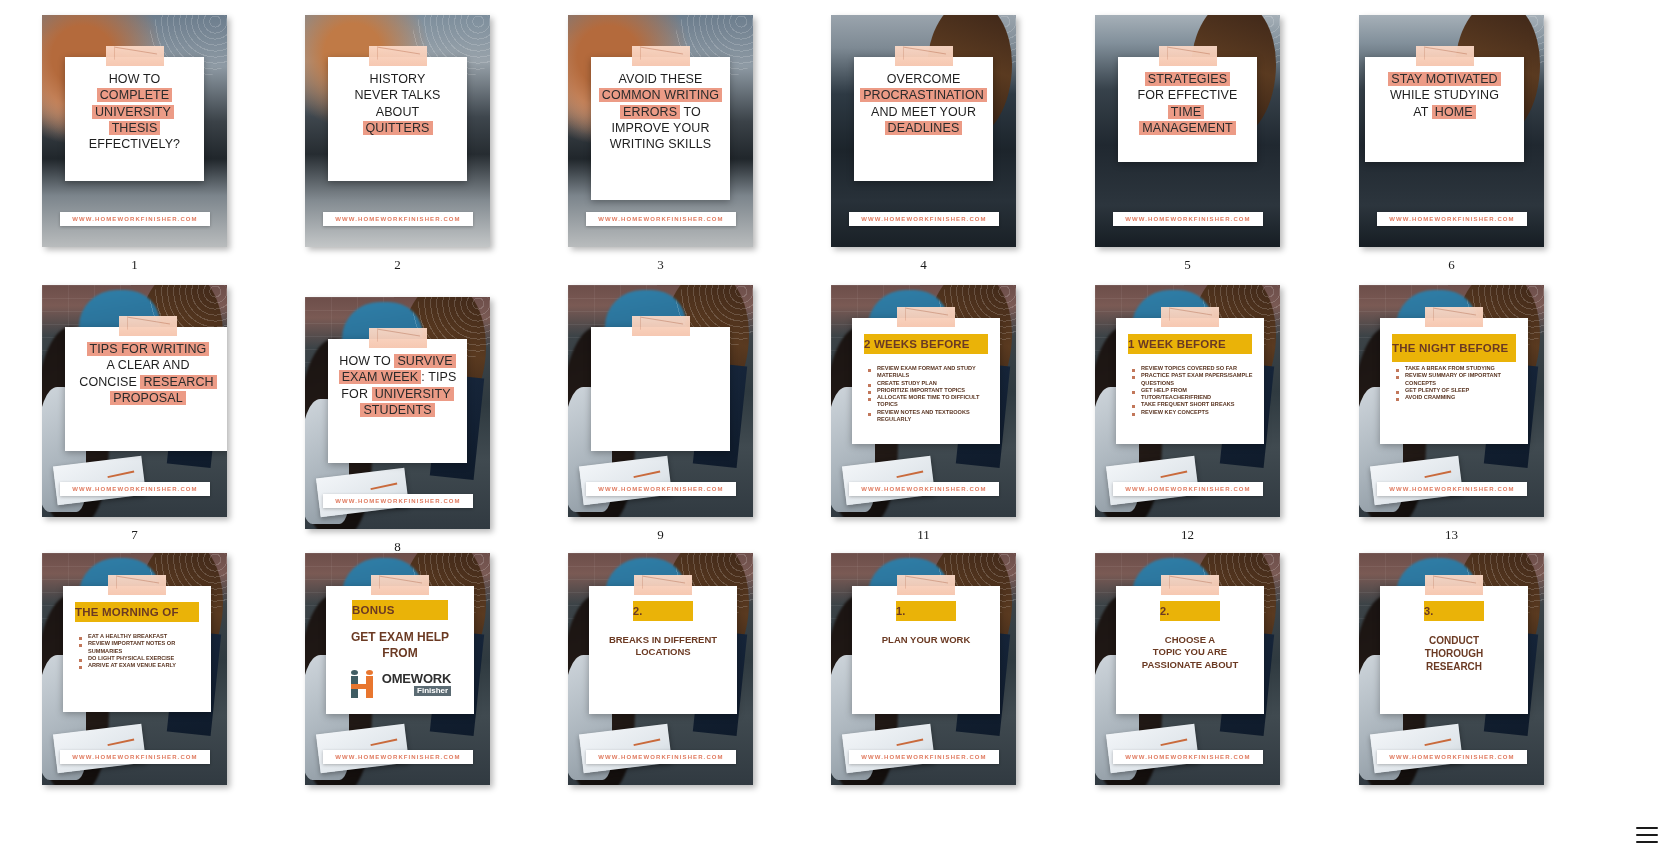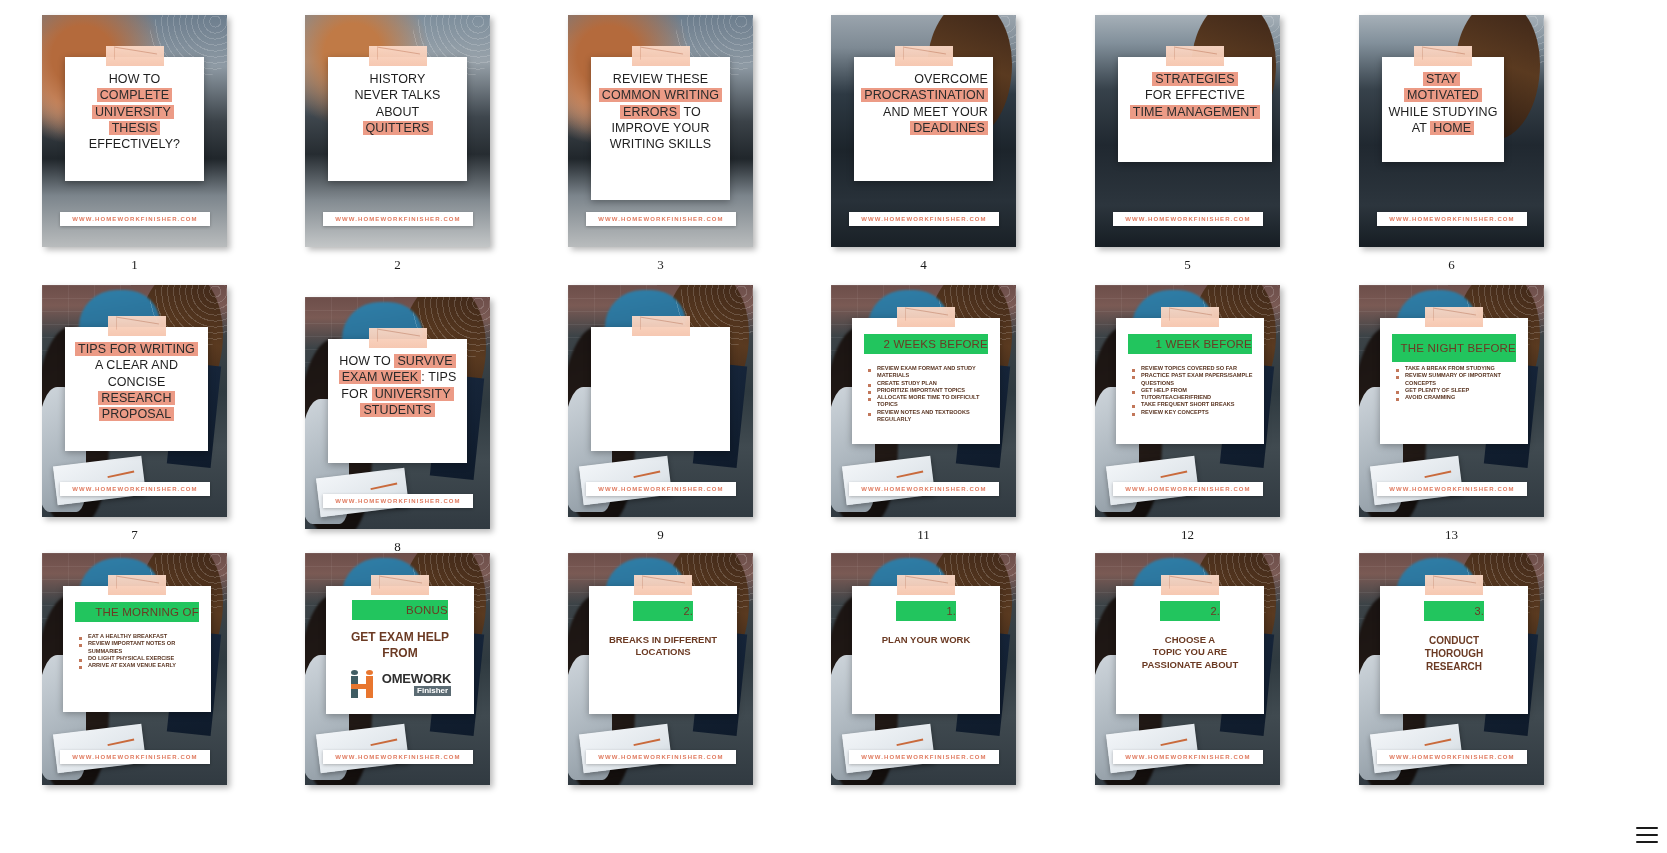--- a/index.html
+++ b/index.html
@@ -161,24 +161,24 @@
   .hl {
     background: #ec9b86;
     color: #2b2b2b;
     padding: 0 3px;
     box-decoration-break: clone;
     -webkit-box-decoration-break: clone;
   }
 
   
   .banner {
-    background: #22c55e;
+    background: #eab308;
     color: #6b3a23;
-    font-weight: 400;
-    text-align: right;
+    font-weight: 700;
+    text-align: left;
     letter-spacing: .2px;
   }
   .bullets {
     list-style: none;
     margin: 0;
     padding: 0;
     color: #5a3522;
     font-weight: 700;
   }
   .bullets li {
@@ -297,75 +297,75 @@
           <div class="caption" style="top: 242px;">2</div>
         </div>
         <div class="cell" style="left: 568px; top: 0px;">
           <div class="thumb">
             <div class="bg bg-desk">
               <div class="arcs"></div>
             </div>
             <div class="note" style="left: 23px; top: 42px; width: 139px; height: 143px;">
               <div class="tape"></div>
               <div class="headline" style="position: absolute; left: 5px; right: 5px; top: 14px; font-size: 12.5px;">
-                <div><span>REVIEW THESE</span></div>
+                <div><span>AVOID THESE</span></div>
                 <div><span class="hl">COMMON WRITING</span></div>
                 <div><span class="hl">ERRORS</span><span> TO</span></div>
                 <div><span>IMPROVE YOUR</span></div>
                 <div><span>WRITING SKILLS</span></div>
               </div>
             </div>
             <div class="sitebar" style="left: 18px; top: 197px; width: 150px; height: 14px; font-size: 6px;">WWW.HOMEWORKFINISHER.COM</div>
           </div>
           <div class="caption" style="top: 242px;">3</div>
         </div>
         <div class="cell" style="left: 831px; top: 0px;">
           <div class="thumb">
             <div class="bg bg-street">
               <div class="arcs"></div>
               <div class="hairB"></div>
             </div>
             <div class="note" style="left: 23px; top: 42px; width: 139px; height: 124px;">
               <div class="tape"></div>
-              <div class="headline" style="position: absolute; left: 5px; right: 5px; top: 14px; font-size: 12.5px; text-align: right;">
+              <div class="headline" style="position: absolute; left: 5px; right: 5px; top: 14px; font-size: 12.5px;">
                 <div><span>OVERCOME</span></div>
                 <div><span class="hl">PROCRASTINATION</span></div>
                 <div><span>AND MEET YOUR</span></div>
                 <div><span class="hl">DEADLINES</span></div>
               </div>
             </div>
             <div class="sitebar" style="left: 18px; top: 197px; width: 150px; height: 14px; font-size: 6px;">WWW.HOMEWORKFINISHER.COM</div>
           </div>
           <div class="caption" style="top: 242px;">4</div>
         </div>
         <div class="cell" style="left: 1095px; top: 0px;">
           <div class="thumb">
             <div class="bg bg-street2">
               <div class="arcs"></div>
               <div class="hairB"></div>
             </div>
-            <div class="note" style="left: 23px; top: 42px; width: 154px; height: 105px; padding-left: 7px;">
+            <div class="note" style="left: 23px; top: 42px; width: 139px; height: 105px; padding-left: 7px;">
               <div class="tape"></div>
               <div class="headline" style="position: absolute; left: 5px; right: 5px; top: 14px; font-size: 12.5px;">
                 <div><span class="hl">STRATEGIES</span></div>
                 <div><span>FOR EFFECTIVE</span></div>
                 <div><span class="hl">TIME MANAGEMENT</span></div>
               </div>
             </div>
             <div class="sitebar" style="left: 18px; top: 197px; width: 150px; height: 14px; font-size: 6px;">WWW.HOMEWORKFINISHER.COM</div>
           </div>
           <div class="caption" style="top: 242px;">5</div>
         </div>
         <div class="cell" style="left: 1359px; top: 0px;">
           <div class="thumb">
             <div class="bg bg-street2">
               <div class="arcs"></div>
               <div class="hairB"></div>
             </div>
-            <div class="note" style="left: 23px; top: 42px; width: 122px; height: 105px;">
+            <div class="note" style="left: 6px; top: 42px; width: 159px; height: 105px;">
               <div class="tape"></div>
               <div class="headline" style="position: absolute; left: 5px; right: 5px; top: 14px; font-size: 12.5px;">
                 <div><span class="hl">STAY MOTIVATED</span></div>
                 <div><span>WHILE STUDYING</span></div>
                 <div><span>AT </span><span class="hl">HOME</span></div>
               </div>
             </div>
             <div class="sitebar" style="left: 18px; top: 197px; width: 150px; height: 14px; font-size: 6px;">WWW.HOMEWORKFINISHER.COM</div>
           </div>
           <div class="caption" style="top: 242px;">6</div>
@@ -377,21 +377,21 @@
             <div class="bg bg-brick">
               <div class="brickpat"></div>
               <div class="hairA"></div>
               <div class="hairB"></div>
               <div class="jacket"></div>
               <div class="sleeve"></div>
               <div class="paper-sheet"></div>
               <div class="arcs"></div>
               <div class="book-blue"></div>
             </div>
-            <div class="note" style="left: 23px; top: 42px; width: 143px; height: 124px;">
+            <div class="note" style="left: 23px; top: 42px; width: 166px; height: 124px;">
               <div class="tape"></div>
               <div class="headline" style="position: absolute; left: 5px; right: 5px; top: 14px; font-size: 12.5px;">
                 <div><span class="hl">TIPS FOR WRITING</span></div>
                 <div><span>A CLEAR AND</span></div>
                 <div><span>CONCISE </span><span class="hl">RESEARCH</span></div>
                 <div><span class="hl">PROPOSAL</span></div>
               </div>
             </div>
             <div class="sitebar" style="left: 18px; top: 197px; width: 150px; height: 14px; font-size: 6px;">WWW.HOMEWORKFINISHER.COM</div>
           </div>

